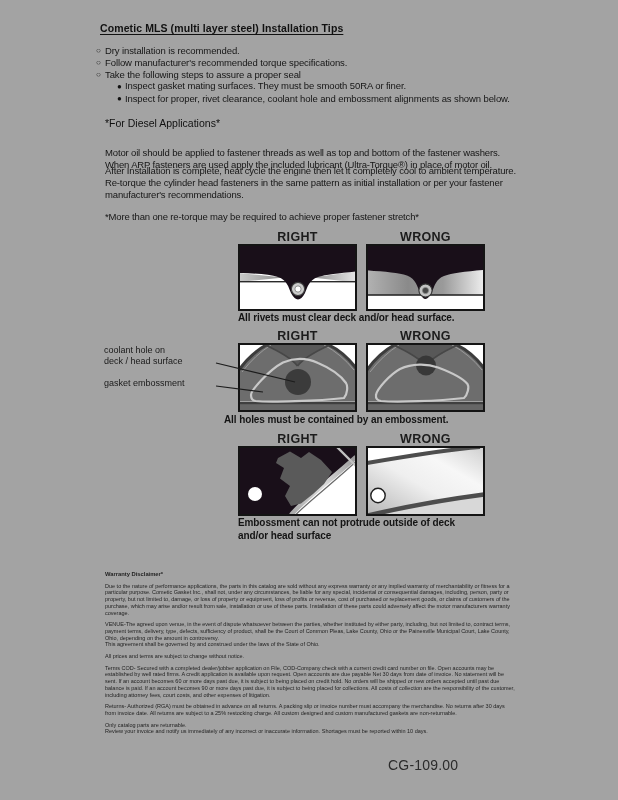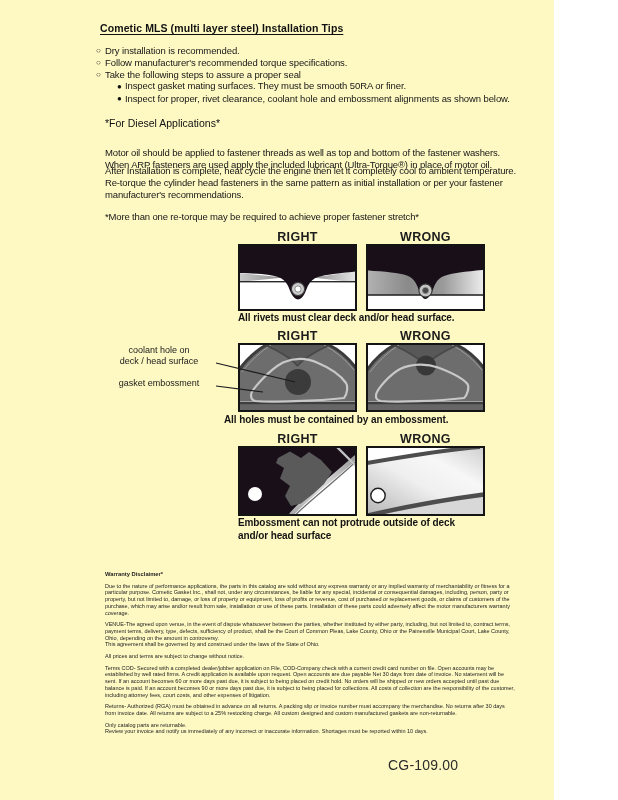--- a/index.html
+++ b/index.html
@@ -1,38 +1,38 @@
 <!DOCTYPE html>
 <html><head>
 <meta charset="utf-8">
 <style>
   html,body{margin:0;padding:0;background:#ffffff;}
   .page{
-    position:relative;width:554px;height:800px;background:#fef9c3;
+    position:relative;width:618px;height:800px;background:#a3a3a3;
     font-family:"Liberation Sans","DejaVu Sans",sans-serif;color:#161616;
     overflow:hidden;
   }
   .abs{position:absolute;}
   .title{
     left:100px;top:22px;font-size:10.5px;font-weight:700;letter-spacing:.1px;
     text-decoration:underline;text-underline-offset:2px;color:#111;
   }
   .blist{left:96px;top:45px;width:480px;font-size:9.5px;line-height:11.8px;letter-spacing:-.1px;}
   .bl{white-space:nowrap;}
   .mk0{display:inline-block;width:9px;font-size:8px;vertical-align:1px;color:#222;}
   .lvl1{padding-left:21px;}
   .mk1{display:inline-block;width:8px;font-size:8px;vertical-align:.5px;color:#111;}
   .h2{left:105px;top:117px;font-size:10.5px;font-weight:400;color:#111;}
   .para{width:415px;font-size:9.5px;line-height:12px;letter-spacing:-.15px;}
   .p1{left:105px;top:135px;margin-top:12px;}
   .p2{left:105px;top:165px;}
   .p3{left:105px;top:211px;width:440px;}
   .rwlabel{width:119px;text-align:center;font-size:12.5px;font-weight:700;letter-spacing:.3px;color:#1c1c1c;}
   .cap{font-size:10px;font-weight:700;letter-spacing:-.1px;color:#141414;line-height:12.5px;}
-  .callout{width:110px;text-align:center;font-size:9px;line-height:10.5px;color:#1a1a1a;white-space:pre-line;}
+  .callout{width:110px;text-align:left;font-size:9px;line-height:10.5px;color:#1a1a1a;white-space:pre-line;}
   .disc{left:105px;top:571px;width:412px;font-size:5.5px;line-height:6.7px;color:#232323;letter-spacing:0;}
   .disc .dh{font-weight:700;font-size:5.8px;margin:0 0 5px 0;}
   .disc p{margin:0 0 5px 0;white-space:pre-line;}
   .pagecode{left:388px;top:757px;font-size:14px;letter-spacing:.2px;color:#2b2b2b;}
   svg{display:block;}
 </style>
 </head>
 <body>
 
 <div class="page">

